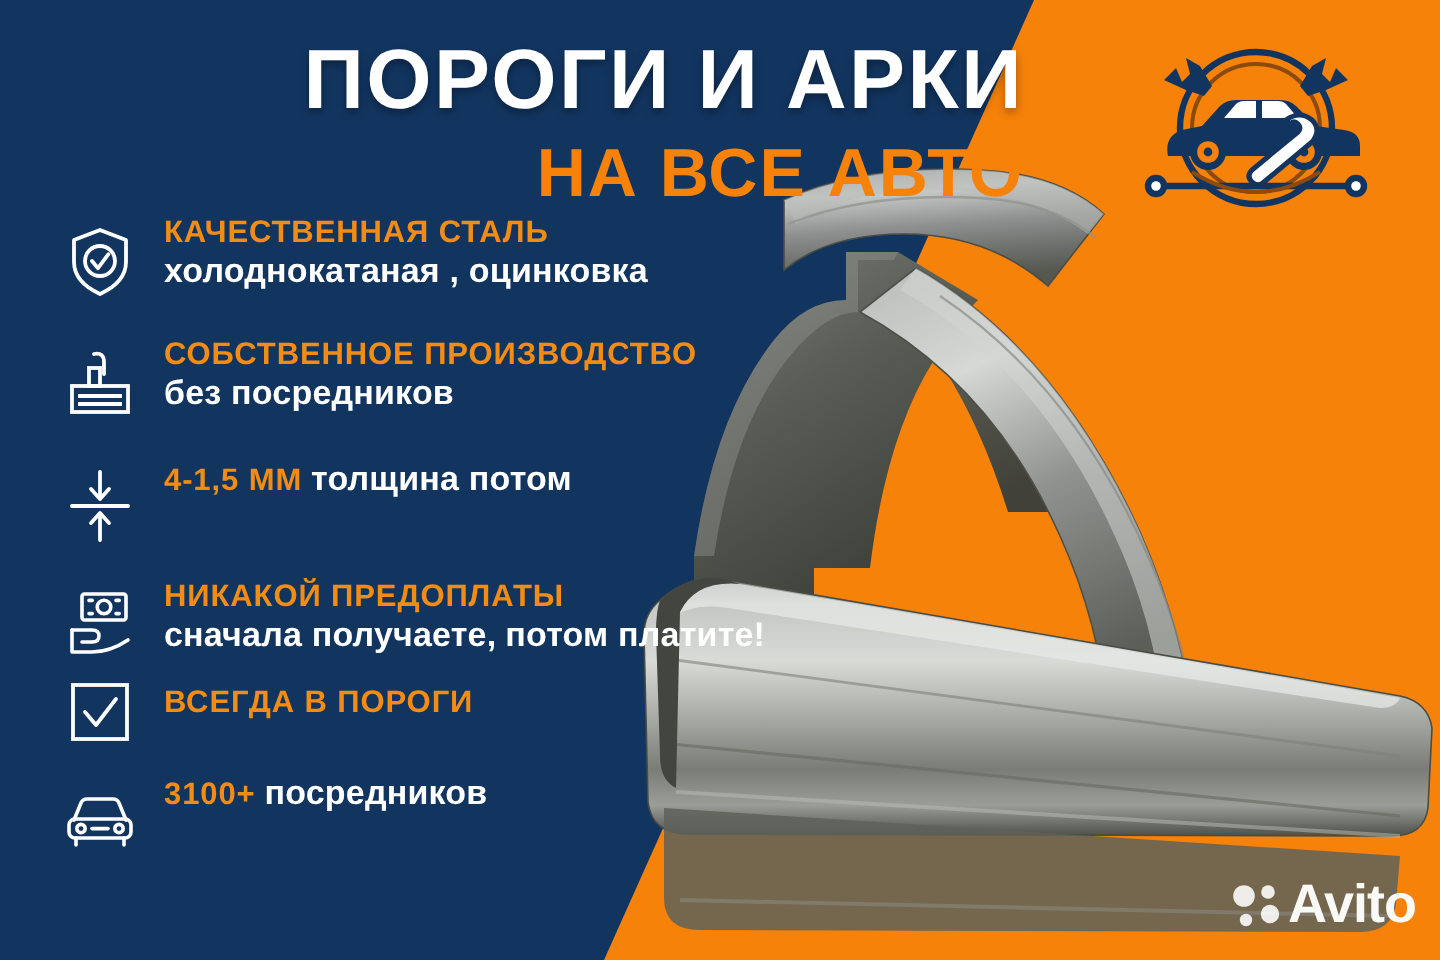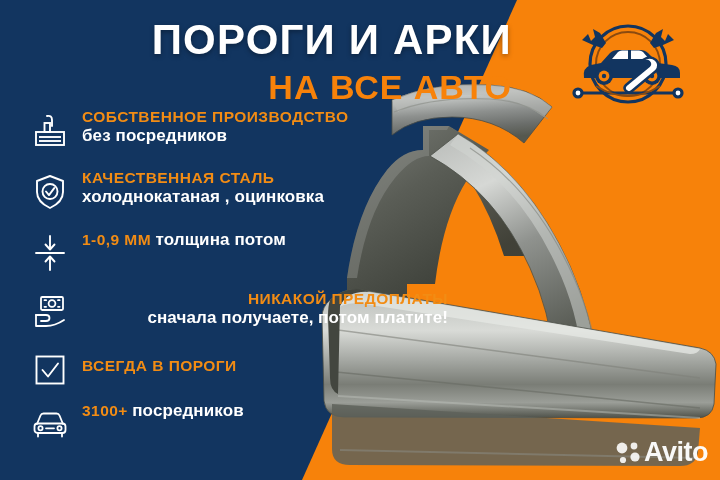--- a/index.html
+++ b/index.html
@@ -86,21 +86,21 @@
     letter-spacing:.1px;
     line-height:1.18;
     white-space:nowrap;
     margin-top:1px;
   }
 
   
   #feature-0 { margin-bottom:15px; }
   #feature-1 { margin-bottom:15px; }
   #feature-2 { margin-bottom:14px; }
-  #feature-3 { margin-bottom:15px;text-align:right; }
+  #feature-3 { margin-bottom:1px; }
   #feature-4 { margin-bottom:12px; }
   #feature-4 .ico { height:38px; }
   #feature-4 .txt { padding-top:8px; }
   #feature-5 .ico { padding-top:8px; }
 
   
   .logo-badge {
     position:absolute;
     right:12px; top:16px;
     width:160px; height:102px;
@@ -135,62 +135,62 @@
   <div class="bg-blue"></div>
   <div class="bg-orange"></div>
 
   <div class="headline-wrap">
     <div class="headline">ПОРОГИ И АРКИ</div>
     <div class="subheadline">НА ВСЕ АВТО</div>
   </div>
 
   <div class="features">
 
+    <div class="feature" id="feature-1">
+      <span class="ico">
+        <svg width="34" height="38" viewBox="0 0 34 38" fill="none" stroke="#ffffff" stroke-width="1.9">
+          <path d="M17 3 L30 8 v11 q0 10 -13 16 Q4 29 4 19 V8 Z" stroke-linejoin="round"></path>
+          <circle cx="17" cy="18.5" r="7.5"></circle>
+          <path d="M13 18.5 l3 3.6 l5.2 -7" stroke-linecap="round" stroke-linejoin="round"></path>
+        </svg>
+      </span>
+      <span class="txt">
+        <span class="f-title">КАЧЕСТВЕННАЯ СТАЛЬ</span>
+        <span class="f-sub">холоднокатаная , оцинковка</span>
+      </span>
+    </div>
+
     <div class="feature" id="feature-0">
       <span class="ico">
         <svg width="34" height="38" viewBox="0 0 34 38" fill="none" stroke="#ffffff" stroke-width="1.9">
           <path d="M14 4 q5 -1 5 4 v6" stroke-linecap="round"></path>
           <rect x="11.5" y="11" width="5.5" height="9"></rect>
           <rect x="3" y="20" width="28" height="13"></rect>
           <line x1="6" y1="25" x2="28" y2="25"></line>
           <line x1="6" y1="29" x2="28" y2="29"></line>
         </svg>
       </span>
       <span class="txt">
         <span class="f-title">СОБСТВЕННОЕ ПРОИЗВОДСТВО</span>
         <span class="f-sub">без посредников</span>
       </span>
     </div>
 
-    <div class="feature" id="feature-1">
-      <span class="ico">
-        <svg width="34" height="38" viewBox="0 0 34 38" fill="none" stroke="#ffffff" stroke-width="1.9">
-          <path d="M17 3 L30 8 v11 q0 10 -13 16 Q4 29 4 19 V8 Z" stroke-linejoin="round"></path>
-          <circle cx="17" cy="18.5" r="7.5"></circle>
-          <path d="M13 18.5 l3 3.6 l5.2 -7" stroke-linecap="round" stroke-linejoin="round"></path>
-        </svg>
-      </span>
-      <span class="txt">
-        <span class="f-title">КАЧЕСТВЕННАЯ СТАЛЬ</span>
-        <span class="f-sub">холоднокатаная , оцинковка</span>
-      </span>
-    </div>
-
     <div class="feature" id="feature-2">
       <span class="ico">
         <svg width="34" height="40" viewBox="0 0 34 40" fill="none" stroke="#ffffff" stroke-width="1.9">
           <line x1="17" y1="3" x2="17" y2="16" stroke-linecap="round"></line>
           <path d="M12.5 11.5 L17 16.5 L21.5 11.5" stroke-linecap="round" stroke-linejoin="round"></path>
           <line x1="3" y1="20" x2="31" y2="20" stroke-linecap="round"></line>
           <line x1="17" y1="37" x2="17" y2="24" stroke-linecap="round"></line>
           <path d="M12.5 28.5 L17 23.5 L21.5 28.5" stroke-linecap="round" stroke-linejoin="round"></path>
         </svg>
       </span>
       <span class="txt">
-        <span class="f-title">1-0,9 ММ</span>
+        <span class="f-title">4-1,5 ММ</span>
         <span class="f-sub">толщина потом</span>
       </span>
     </div>
 
     <div class="feature" id="feature-3">
       <span class="ico">
         <svg width="36" height="40" viewBox="0 0 36 40" fill="none" stroke="#ffffff" stroke-width="1.8">
           <rect x="9" y="4" width="22" height="13" rx="1.2"></rect>
           <circle cx="20" cy="10.5" r="3.4"></circle>
           <path d="M12.5 7.2 h1.6 M12.5 13.8 h1.6 M26 7.2 h1.6 M26 13.8 h1.6" stroke-linecap="round"></path>

